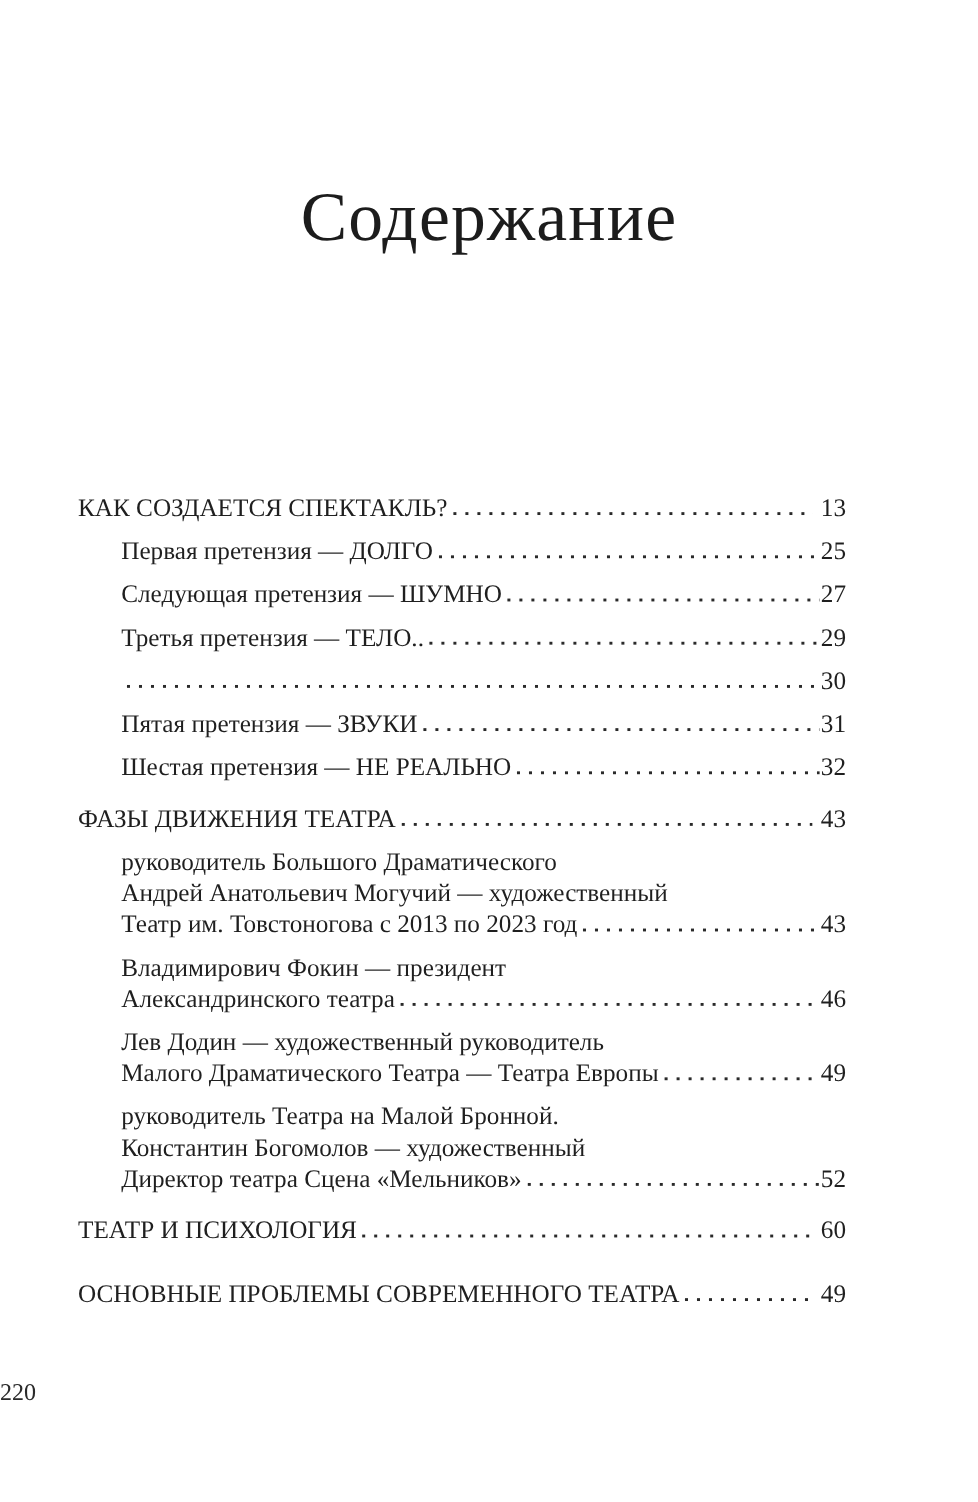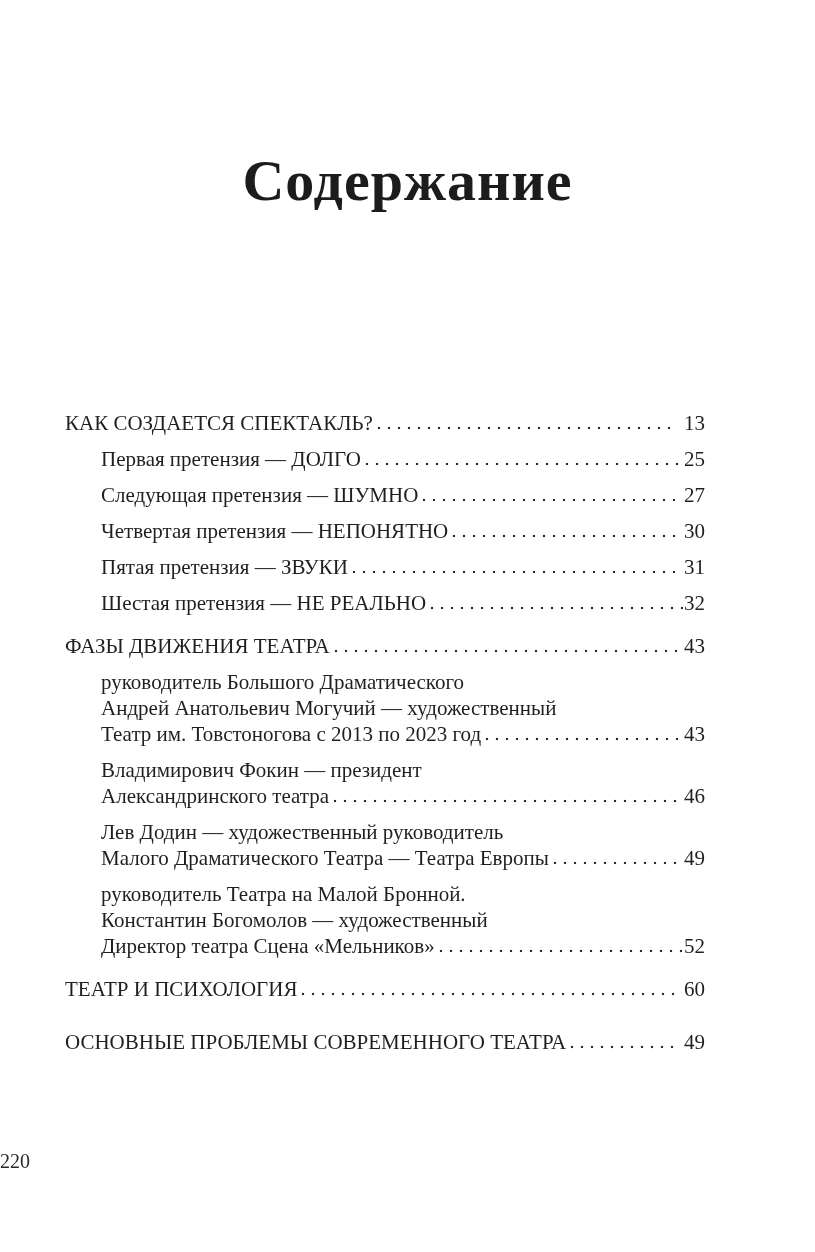--- a/index.html
+++ b/index.html
@@ -15,21 +15,21 @@
     background: #ffffff;
     font-family: "Liberation Serif", "DejaVu Serif", serif;
     color: #1f1f1f;
     overflow: hidden;
   }
   .title {
     margin: 0;
     padding-top: 152px;
     font-size: 58px;
     line-height: 1;
-    font-weight: 700;
+    font-weight: 400;
     text-align: center;
     letter-spacing: 1px;
     color: #1c1c1c;
   }
   .toc {
     margin: 200px 110px 0 65px;
     font-size: 21px;
   }
   .entry {
     margin: 0 0 10px 0;
@@ -102,21 +102,27 @@
       </div>
       <div class="entry sub">
         <div class="line">
           <span class="txt">Следующая претензия — ШУМНО</span>
           <span class="leader"></span>
           <span class="pagenum">27</span>
         </div>
       </div>
       <div class="entry sub">
         <div class="line">
-          <span class="txt">Четвертая претензия — НЕПОНЯТНО</span>
+          <span class="txt">Третья претензия — ТЕЛО..</span>
+          <span class="leader"></span>
+          <span class="pagenum">29</span>
+        </div>
+      </div>
+      <div class="entry sub">
+        <div class="line">
           <span class="leader"></span>
           <span class="pagenum">30</span>
         </div>
       </div>
       <div class="entry sub">
         <div class="line">
           <span class="txt">Пятая претензия — ЗВУКИ</span>
           <span class="leader"></span>
           <span class="pagenum">31</span>
         </div>

